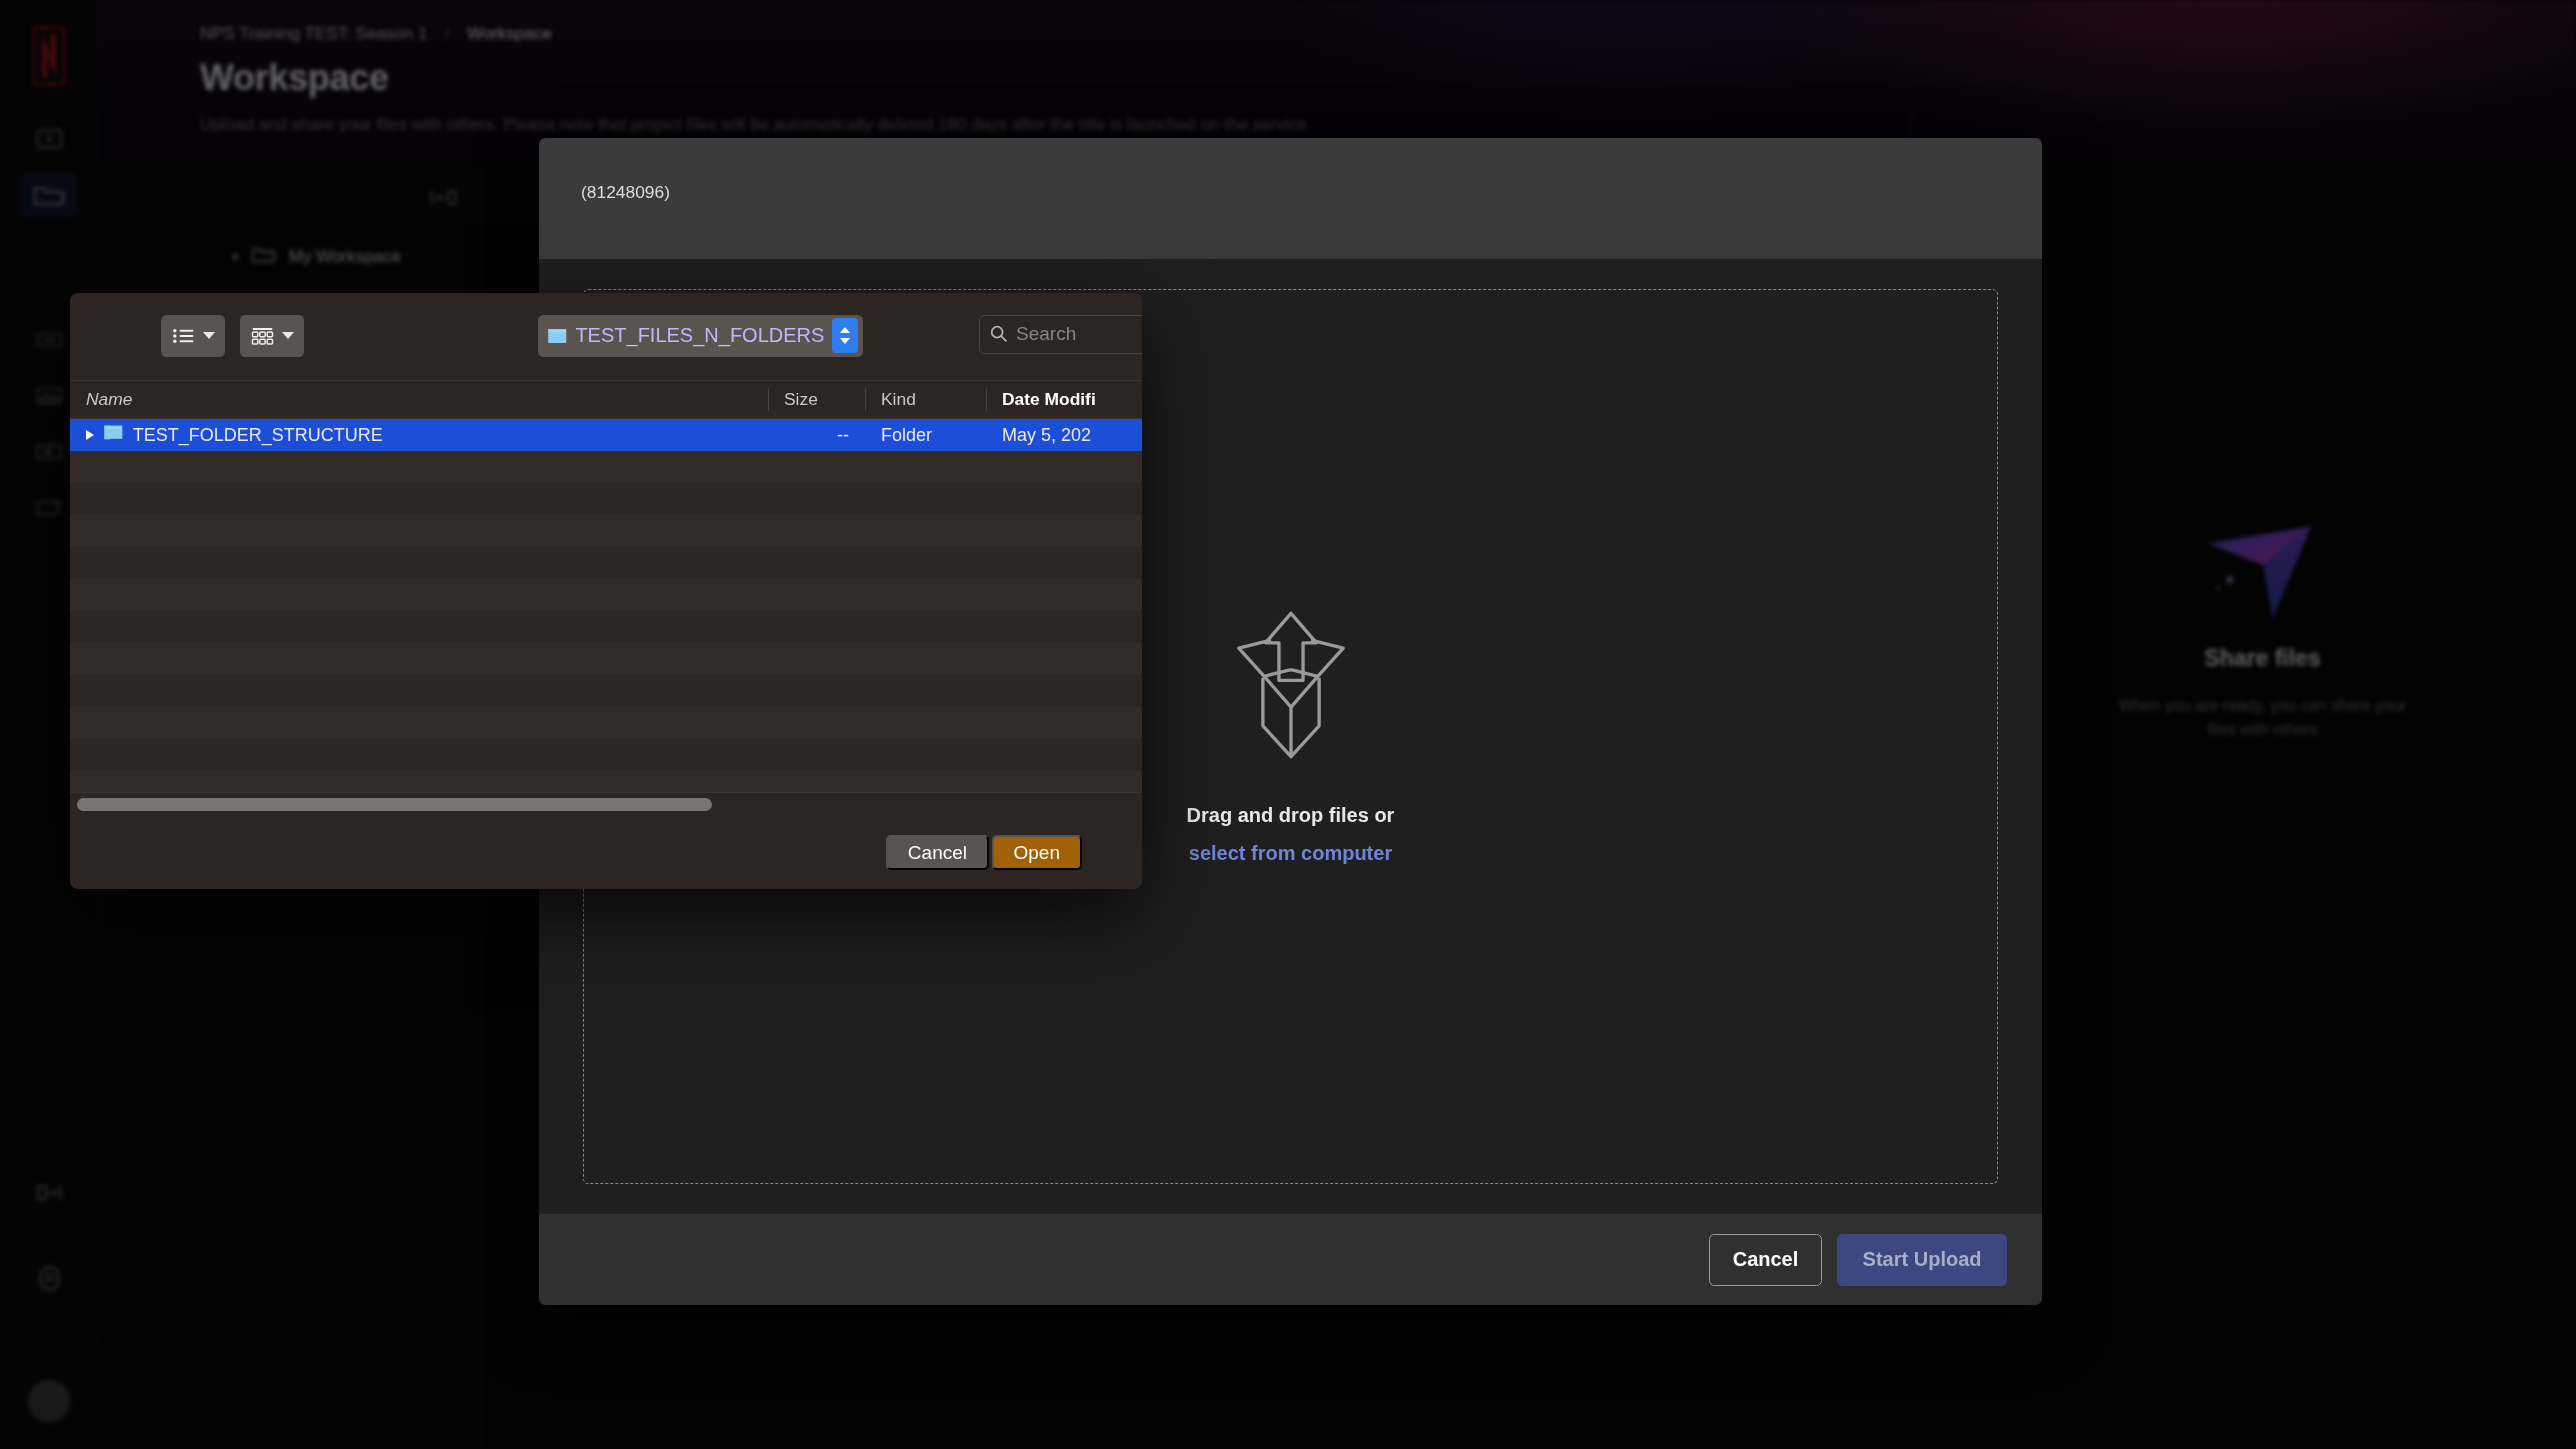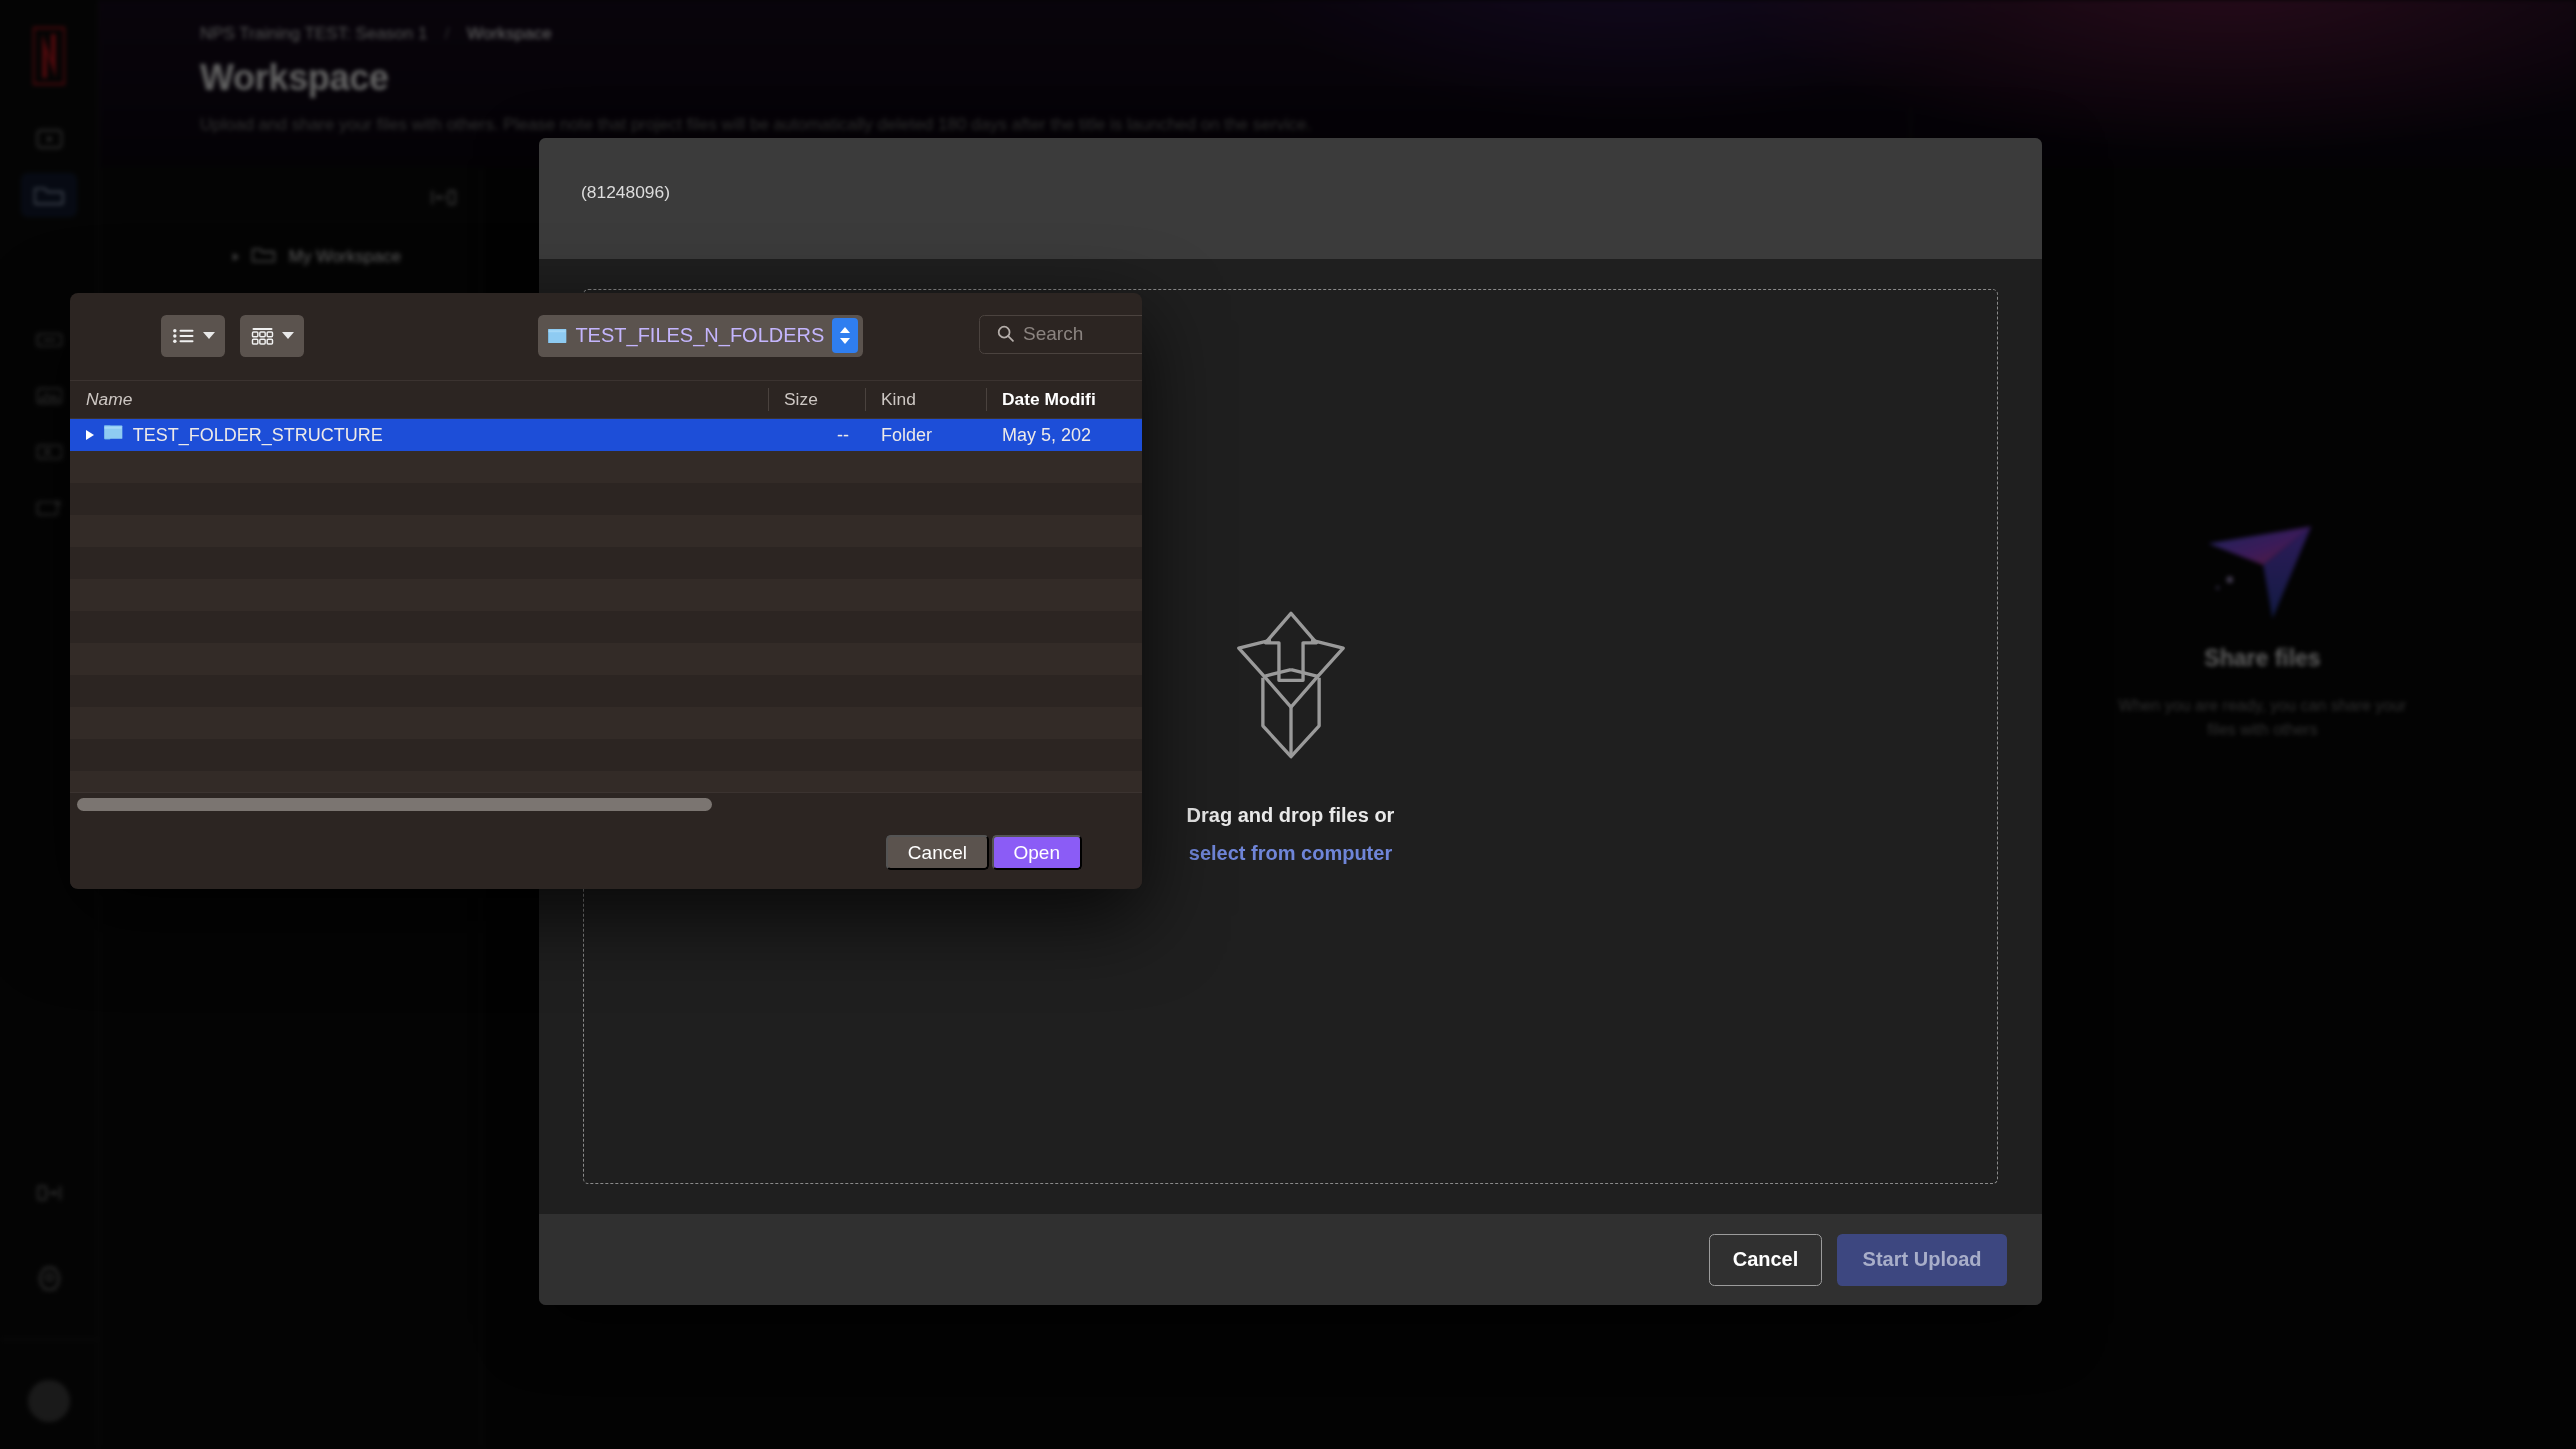--- a/index.html
+++ b/index.html
@@ -147,21 +147,21 @@
   .pathbtn .lbl { font-size: 20px; color: #c4b5fd; }
   .stepper {
     width: 25.5px; height: 35px; border-radius: 4px; background: #2f7ef0;
     display:flex; flex-direction:column; align-items:center; justify-content:center; gap: 4.7px;
   }
   .stepper .up { width:0;height:0;border-left:5.4px solid transparent;border-right:5.4px solid transparent;border-bottom:6px solid #fff; }
   .stepper .dn { width:0;height:0;border-left:5.4px solid transparent;border-right:5.4px solid transparent;border-top:6px solid #fff; }
   .searchbox {
     position: absolute; top: 21.5px; left: 909px; width: 205px; height: 39px;
     border: 0.7px solid #4b433f; border-radius: 5.4px; background: transparent;
-    display:flex; align-items:center; gap: 8px; padding-left: 16px;
+    display:flex; align-items:center; gap: 8px; padding-left: 9px;
   }
   .searchbox .ph { font-size: 19px; color: #8b8480; }
 
   .picker-headrow {
     position: relative; height: 39px; border-top: 0.7px solid #3b3330; border-bottom: 0.7px solid #3b3330;
     display: flex; align-items: center;
   }
   .hcell { font-size: 17.4px; color: #cdc7c3; padding-left: 16px; position: relative; height: 100%; display: flex; align-items: center; }
   .hcell + .hcell::before { content: ""; position: absolute; left: 0; top: 6.7px; bottom: 6.7px; width: 0.7px; background:#4a423e; }
   .hcell.sorted { color: #ffffff; font-weight: bold; }
@@ -181,21 +181,21 @@
   .hscroll-thumb { position: absolute; left: 6.7px; top: 4.7px; width: 637px; height: 13.4px; border-radius: 6.7px; background: #7b7571; }
 
   .picker-foot { position: relative; height: 72px; background: #2c2522; }
   .pbtn {
     position: absolute; top: 19px; height: 35px; border-radius: 4.7px;
     display:flex; align-items:center; justify-content:center;
     font-size: 19px; color: #ffffff; padding: 0 20px;
     font-family: "Liberation Sans", sans-serif; cursor: pointer;
   }
   .pbtn.cancel { right: 153px; background: #5b534e; }
-  .pbtn.open { right: 60px; background: #8b5cf6; min-width: 79px; }
+  .pbtn.open { right: 60px; background: #a16207; min-width: 79px; }
 </style>
 </head>
 <body>
 
 <div id="root">
 
   <div class="bg-app">
 
     <div class="rail">
       <div class="rail-logo">

